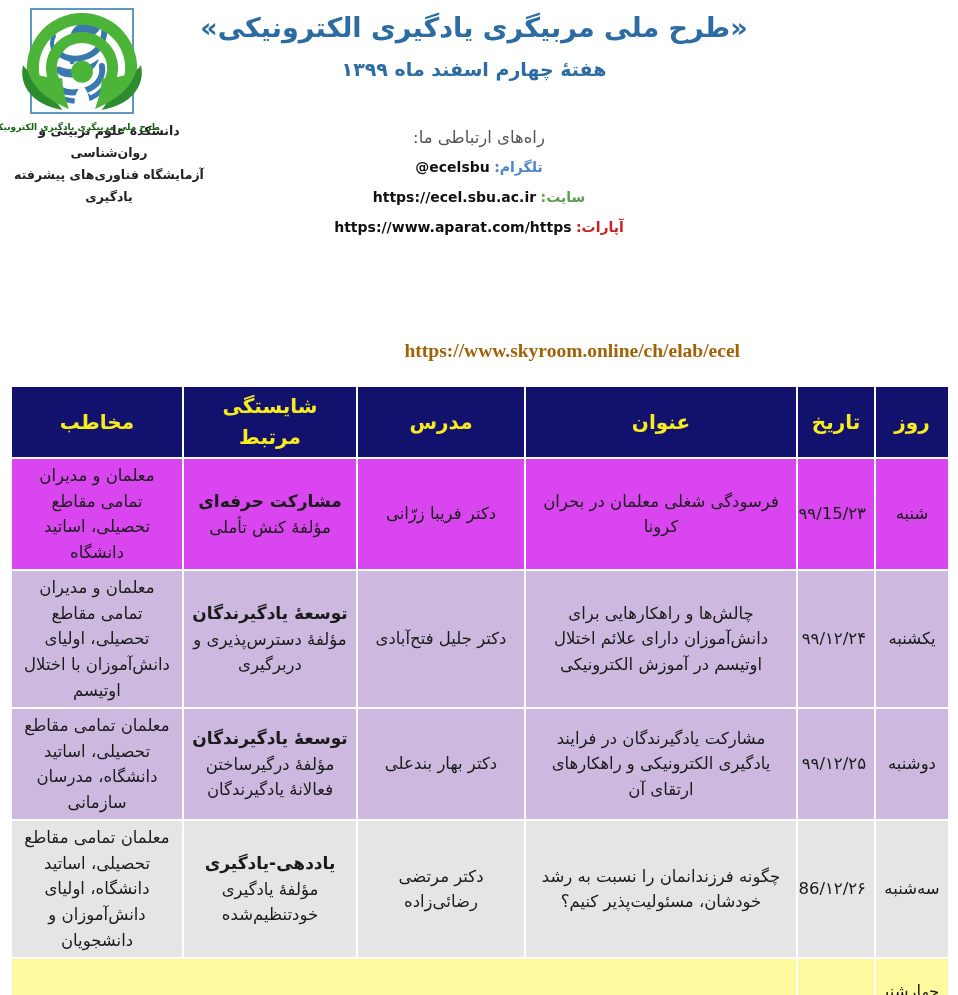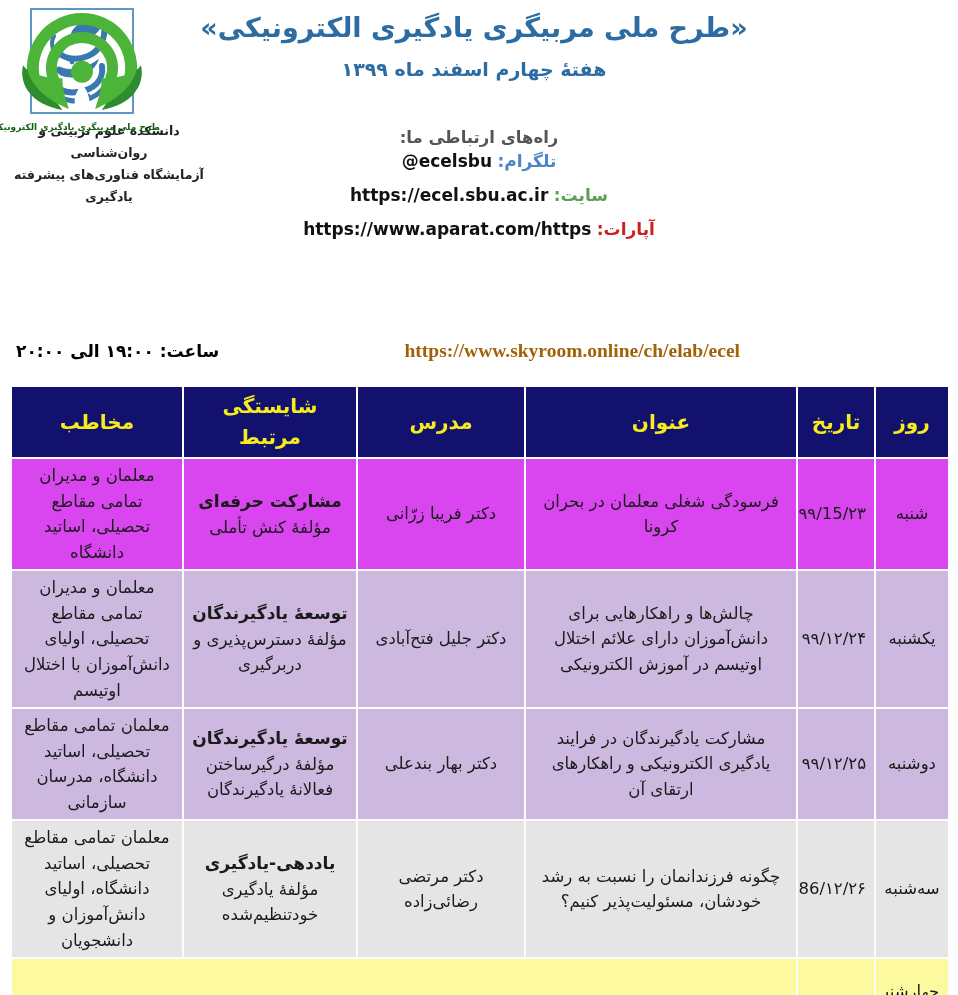--- a/index.html
+++ b/index.html
@@ -36,22 +36,22 @@
     color: #2d6ca2; font-size: 19px; font-weight: bold;
   }
   .elab-logo-wrap { position: absolute; right: 798px; top: 4px; width: 156px; text-align: center; }
   .elab-caption { color: #146114; font-size: 9px; font-weight: bold; margin-top: -4px; white-space: nowrap; }
 
   
   .contact {
     position: absolute; top: 128px; left: 0; right: 0;
     text-align: center;
   }
-  .contact-heading { color: #555555; font-size: 16.5px; font-weight: bold; margin-bottom: 4px; }
-  .contact-line { font-size: 17px; margin: 0 0 14px 0; }
+  .contact-heading { color: #555555; font-size: 16.5px; font-weight: normal; margin-bottom: 12px; }
+  .contact-line { font-size: 14px; margin: 0 0 14px 0; }
   .contact-line .lbl { font-weight: bold; }
   .contact-line .val { color: #111; font-weight: bold; direction: ltr; unicode-bidi: embed; }
   .lbl-telegram  { color: #4a86c8; }
   .lbl-instagram { color: #cc4125; }
   .lbl-site      { color: #5f9e57; }
   .lbl-aparat    { color: #cc1f1f; }
 
   
   .link-bar { position: absolute; top: 340px; left: 0; right: 0; height: 30px; }
   .link-label {
@@ -153,21 +153,20 @@
       <span class="val">https://ecel.sbu.ac.ir</span>
     </div>
     <div class="contact-line">
       <span class="lbl lbl-aparat">آپارات:</span>
       <span class="val">https://www.aparat.com/https</span>
     </div>
   </div>
 
   <div class="link-bar">
     <span class="link-url">https://www.skyroom.online/ch/elab/ecel</span>
-    <span class="link-time">ساعت: ۱۹:۰۰ الی ۲۰:۰۰</span>
   </div>
 
   <table class="schedule">
     <colgroup>
       <col style="width:74px">
         <col style="width:78px">
         <col style="width:272px">
       <col style="width:168px">
         <col style="width:174px">
         <col style="width:172px">

